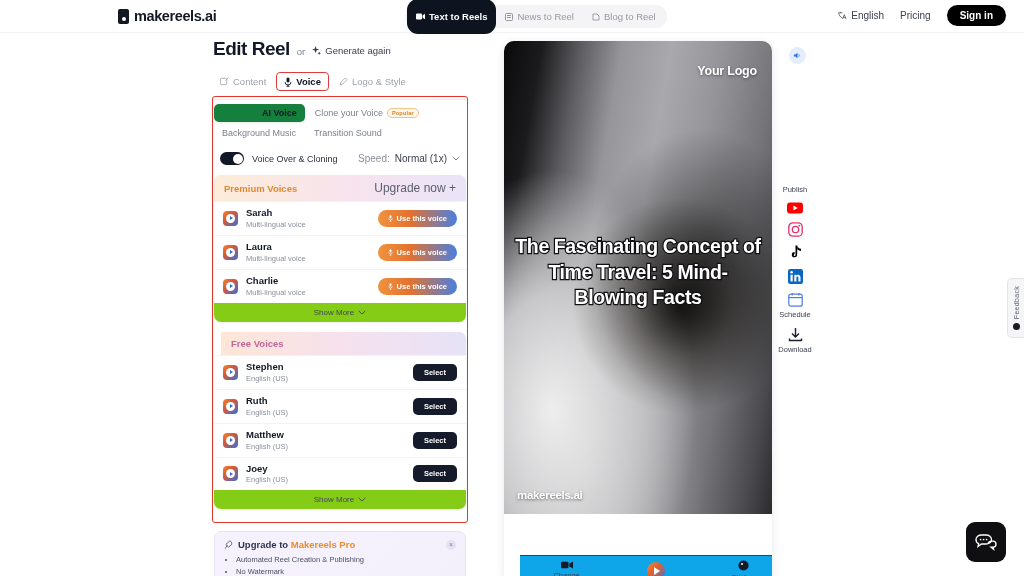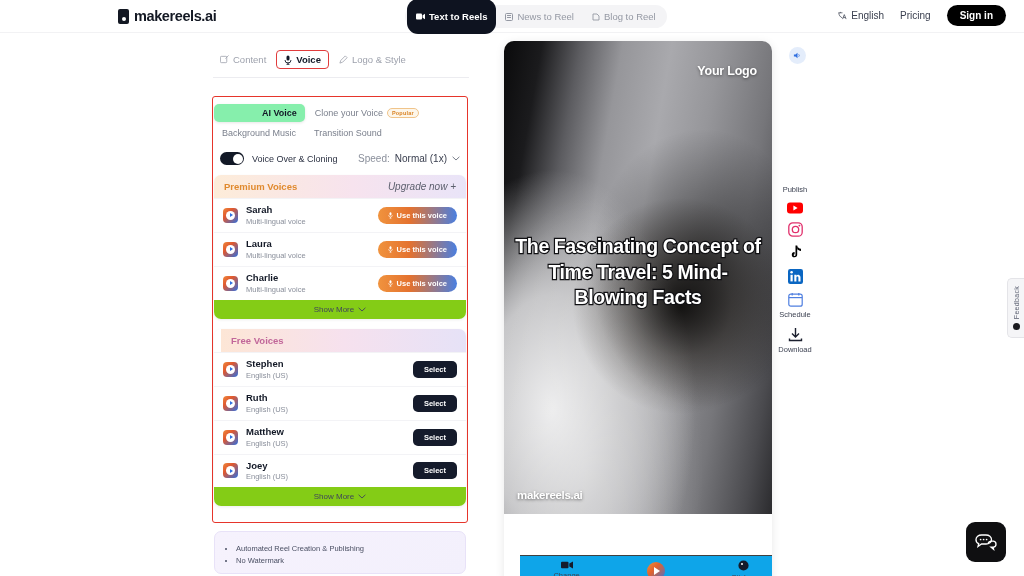--- a/index.html
+++ b/index.html
@@ -82,21 +82,21 @@
 
   .voicepanel { position:absolute; left:214px; top:99px; width:252px; }
 
   .vtabs-row1, .vtabs-row2 { display:flex; align-items:center; gap:2px; }
   .vtabs-row1 { margin-top:5px; }
   .vtabs-row2 { margin-top:2px; }
   .vtab {
     font-size:9px; color:#7b808d; padding:4px 8px; border-radius:5px;
     cursor:pointer; display:flex; align-items:center; gap:4px; white-space:nowrap;
   }
-  .vtab.active { background:#86efac; color:#121826; font-weight:600; box-shadow:0 1px 3px rgba(0,0,0,.10);padding-left:48px; }
+  .vtab.active { background:#15803d; color:#121826; font-weight:600; box-shadow:0 1px 3px rgba(0,0,0,.10);padding-left:48px; }
   .pop-badge {
     font-size:5.5px; color:#d98324; border:1px solid #f0c48a; background:#fdf6ea;
     border-radius:6px; padding:1px 4px; font-weight:600; letter-spacing:.2px;
   }
 
   .control-row { display:flex; align-items:center; margin-top:10px; padding-left:6px; }
   .toggle {
     width:24px; height:13px; border-radius:7px; background:#121826; position:relative; cursor:pointer;
     flex: none;
   }
@@ -112,21 +112,21 @@
   .speed-key { color:#8a8f9b; }
 
   
   .voice-group { margin-top:10px; border-radius:7px; overflow:hidden; background:#fff; box-shadow:0 1px 3px rgba(0,0,0,.07); }
   .group-header {
     display:flex; align-items:center; justify-content:space-between;
     padding:6px 10px; font-size:9.5px; font-weight:700;
   }
   .group-header.premium { background:linear-gradient(90deg,#fdecd9 0%, #f7e3ee 55%, #e9e4f8 100%); color:#e08a2e; }
   .group-header.free    { background:linear-gradient(90deg,#fde6d6 0%, #f6e1ee 50%, #e6e2f7 100%); color:#c1679a;margin-left:7px; }
-  .upgrade-now { font-size:10px; font-weight:400; color:#5b5f6d; cursor:pointer;font-style:italic; }
+  .upgrade-now { font-size:12px; font-weight:400; color:#5b5f6d; cursor:pointer; }
 
   .voice-row {
     display:flex; align-items:center; padding:6px 9px; background:#fff;
     border-top:1px solid #f3f3f6;
   }
   .voice-row:first-of-type { border-top:none; }
   .avatar {
     width:15px; height:15px; border-radius:4px; flex:none;
     background:linear-gradient(135deg,#f08a3c 0%, #e0582f 35%, #2f6fe0 100%);
     display:flex; align-items:center; justify-content:center;
@@ -305,20 +305,31 @@
         <path d="M5 9 L7 4 L9 9 M5.8 7.3 H8.2" stroke="#3b4050" stroke-width="0.8" fill="none"></path>
       </svg>
       <span>English</span>
     </div>
     <div class="pricing">Pricing</div>
     <div class="signin">Sign in</div>
   </div>
 </div>
 
 <div class="editor">
+  <div class="page-title-row">
+    <span class="page-title">Edit Reel</span>
+    <span class="or-text">or</span>
+    <span class="gen-again">
+      <svg width="9" height="9" viewBox="0 0 10 10">
+        <path d="M4 0 L5 3 L8 4 L5 5 L4 8 L3 5 L0 4 L3 3 Z" fill="#3b4050"></path>
+        <path d="M8 6 L8.6 7.4 L10 8 L8.6 8.6 L8 10 L7.4 8.6 L6 8 L7.4 7.4 Z" fill="#3b4050"></path>
+      </svg>
+      <span>Generate again</span>
+    </span>
+  </div>
 
   <div class="steptabs">
     <div class="steptab">
       <svg width="9" height="9" viewBox="0 0 10 10">
         <rect x="0.5" y="1.5" width="7" height="7" rx="1" fill="none" stroke="#9ea2ad" stroke-width="0.9"></rect>
         <path d="M6 4 L9.5 0.5" stroke="#9ea2ad" stroke-width="0.9"></path>
       </svg>
       <span>Content</span>
     </div>
     <div class="steptab active">
@@ -507,20 +518,27 @@
     <div class="show-more">
       <span>Show More</span>
       <svg width="8" height="5" viewBox="0 0 8 5">
         <path d="M0.6 0.8 L4 4 L7.4 0.8" stroke="#40455a" stroke-width="0.9" fill="none"></path>
       </svg>
     </div>
   </div>
 </div>
 
 <div class="promo">
+  <div class="promo-head">
+    <svg width="9" height="9" viewBox="0 0 10 10">
+      <path d="M2 8 L4 6 M1 9 L2.5 8.5 M6.5 1 C8 1.5 9 3 8.5 5 L5 8 L2 5 Z" fill="none" stroke="#3c4260" stroke-width="0.85"></path>
+    </svg>
+    <span class="promo-title"><span>Upgrade to </span><span class="promo-brand">Makereels Pro</span></span>
+    <span class="promo-close">×</span>
+  </div>
   <ul class="promo-list">
     <li>Automated Reel Creation &amp; Publishing</li>
     <li>No Watermark</li>
 
   </ul>
 </div>
 
 <div class="preview">
   <div class="video-area">
     <div class="video-grain"></div>

